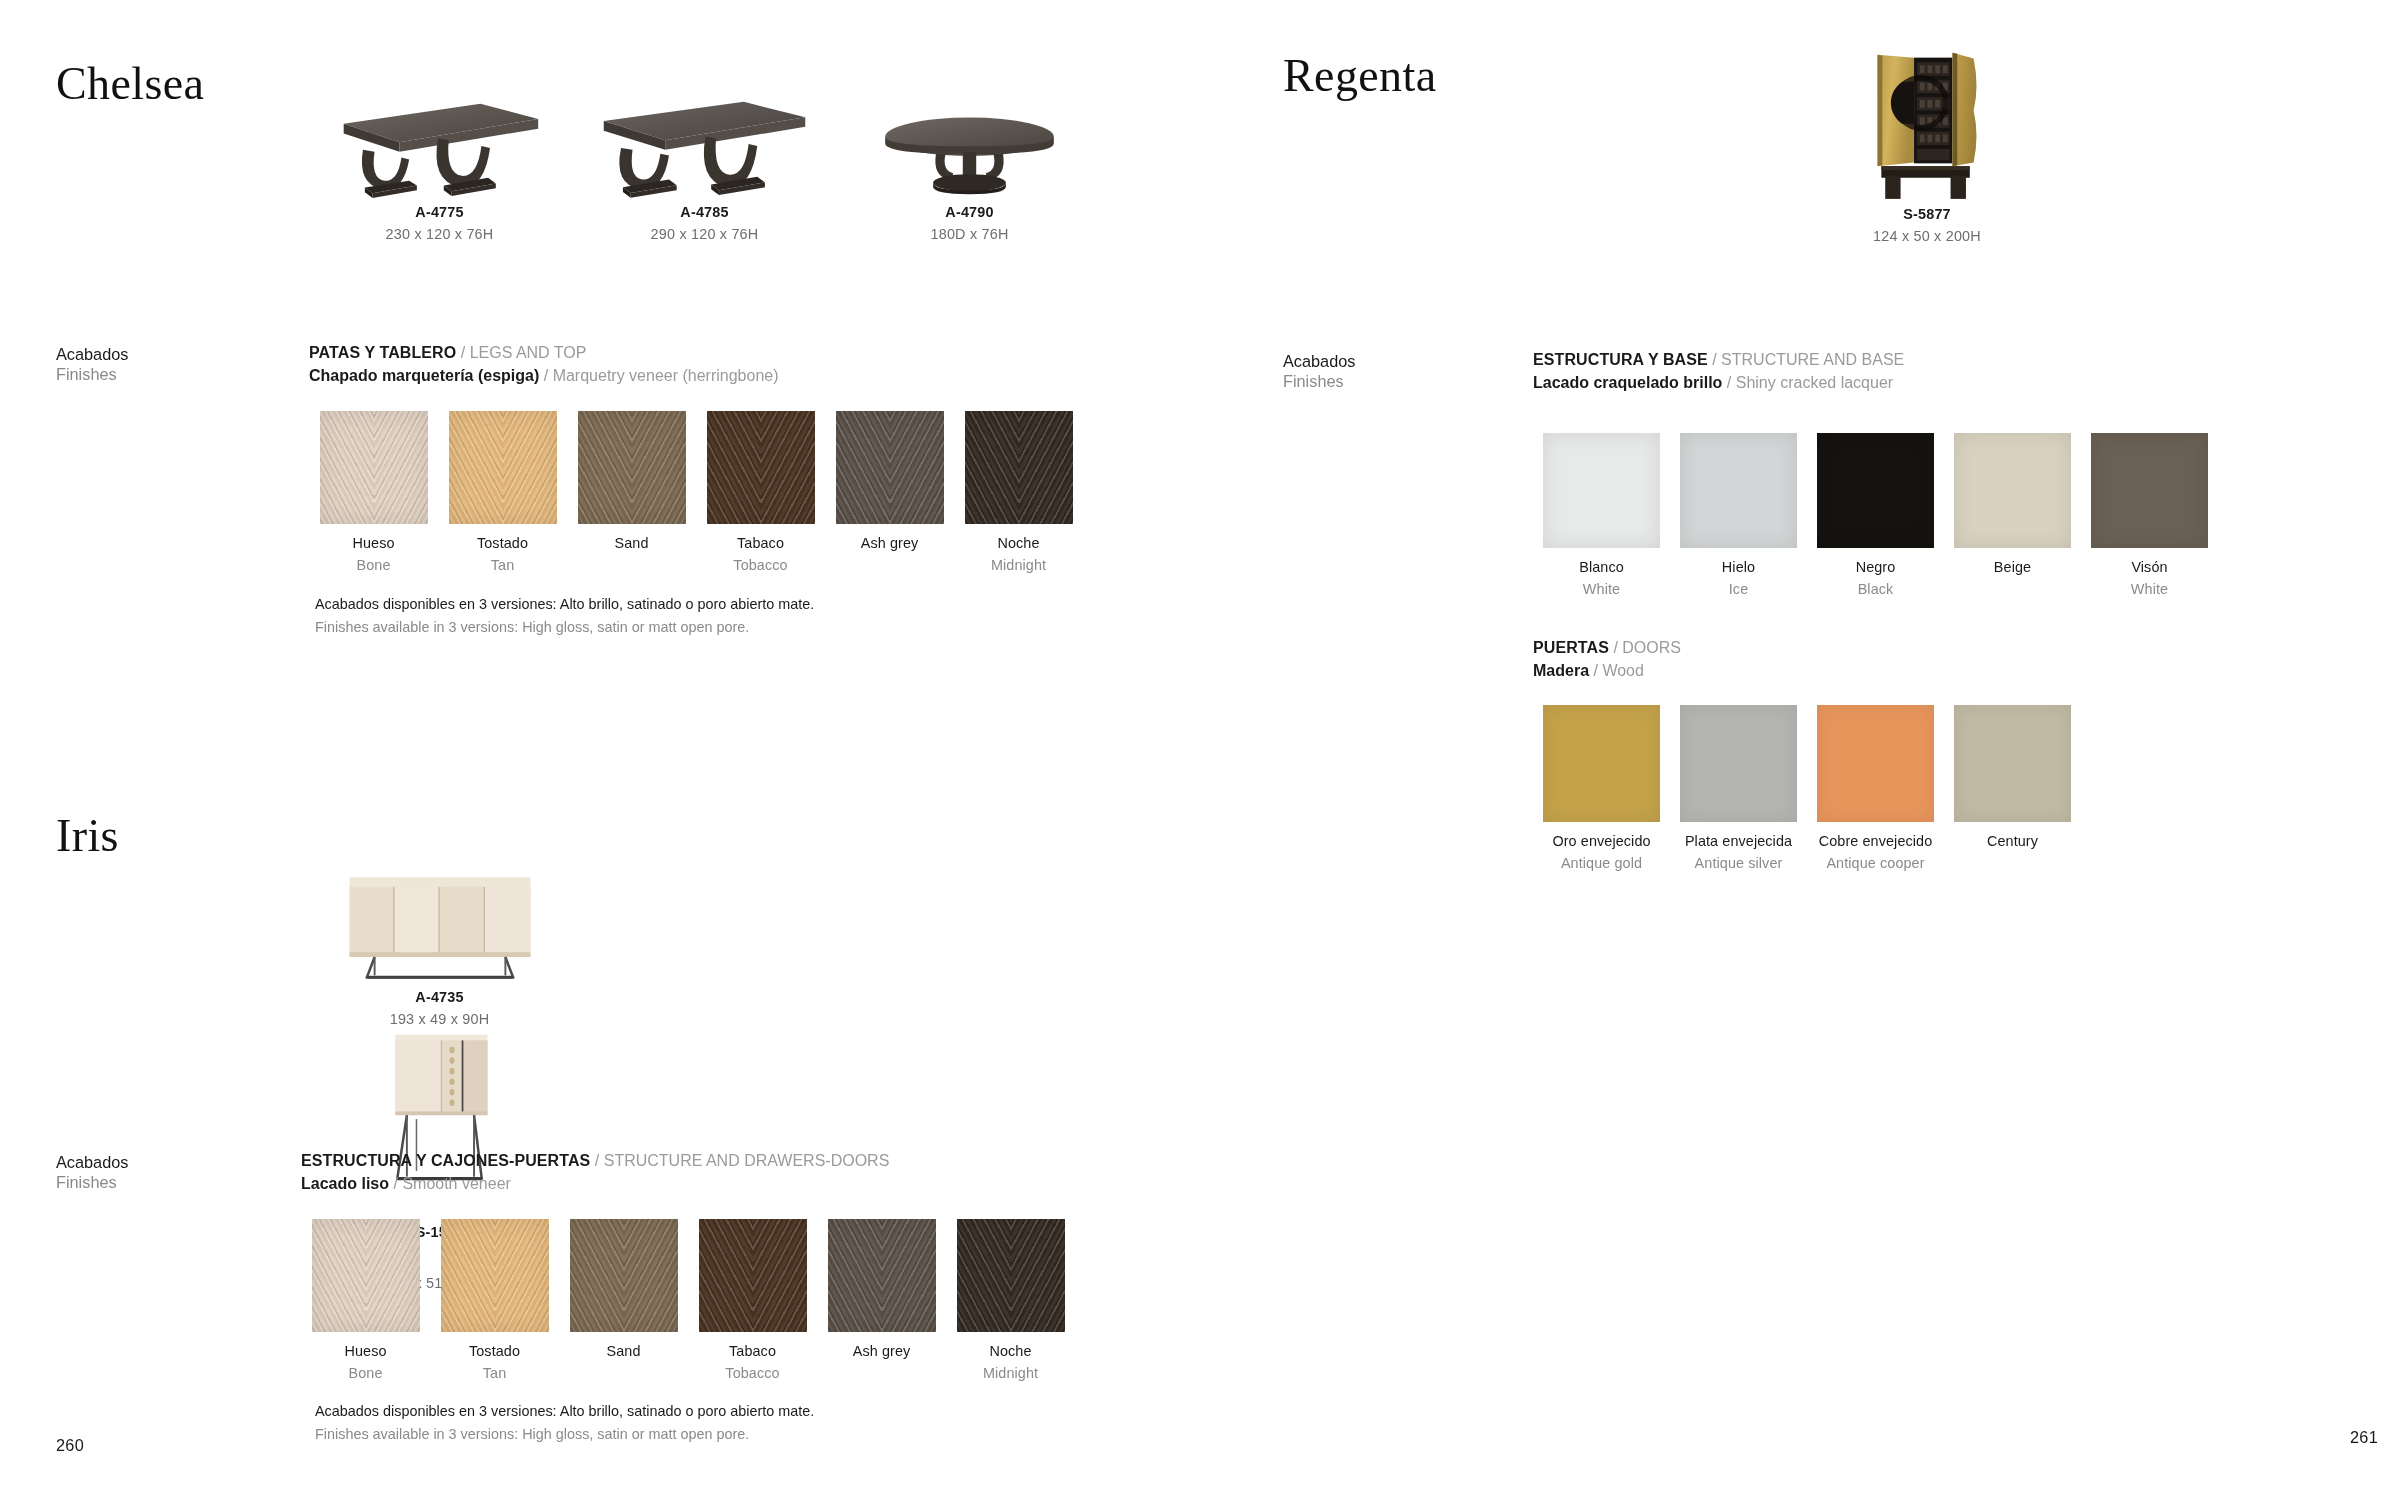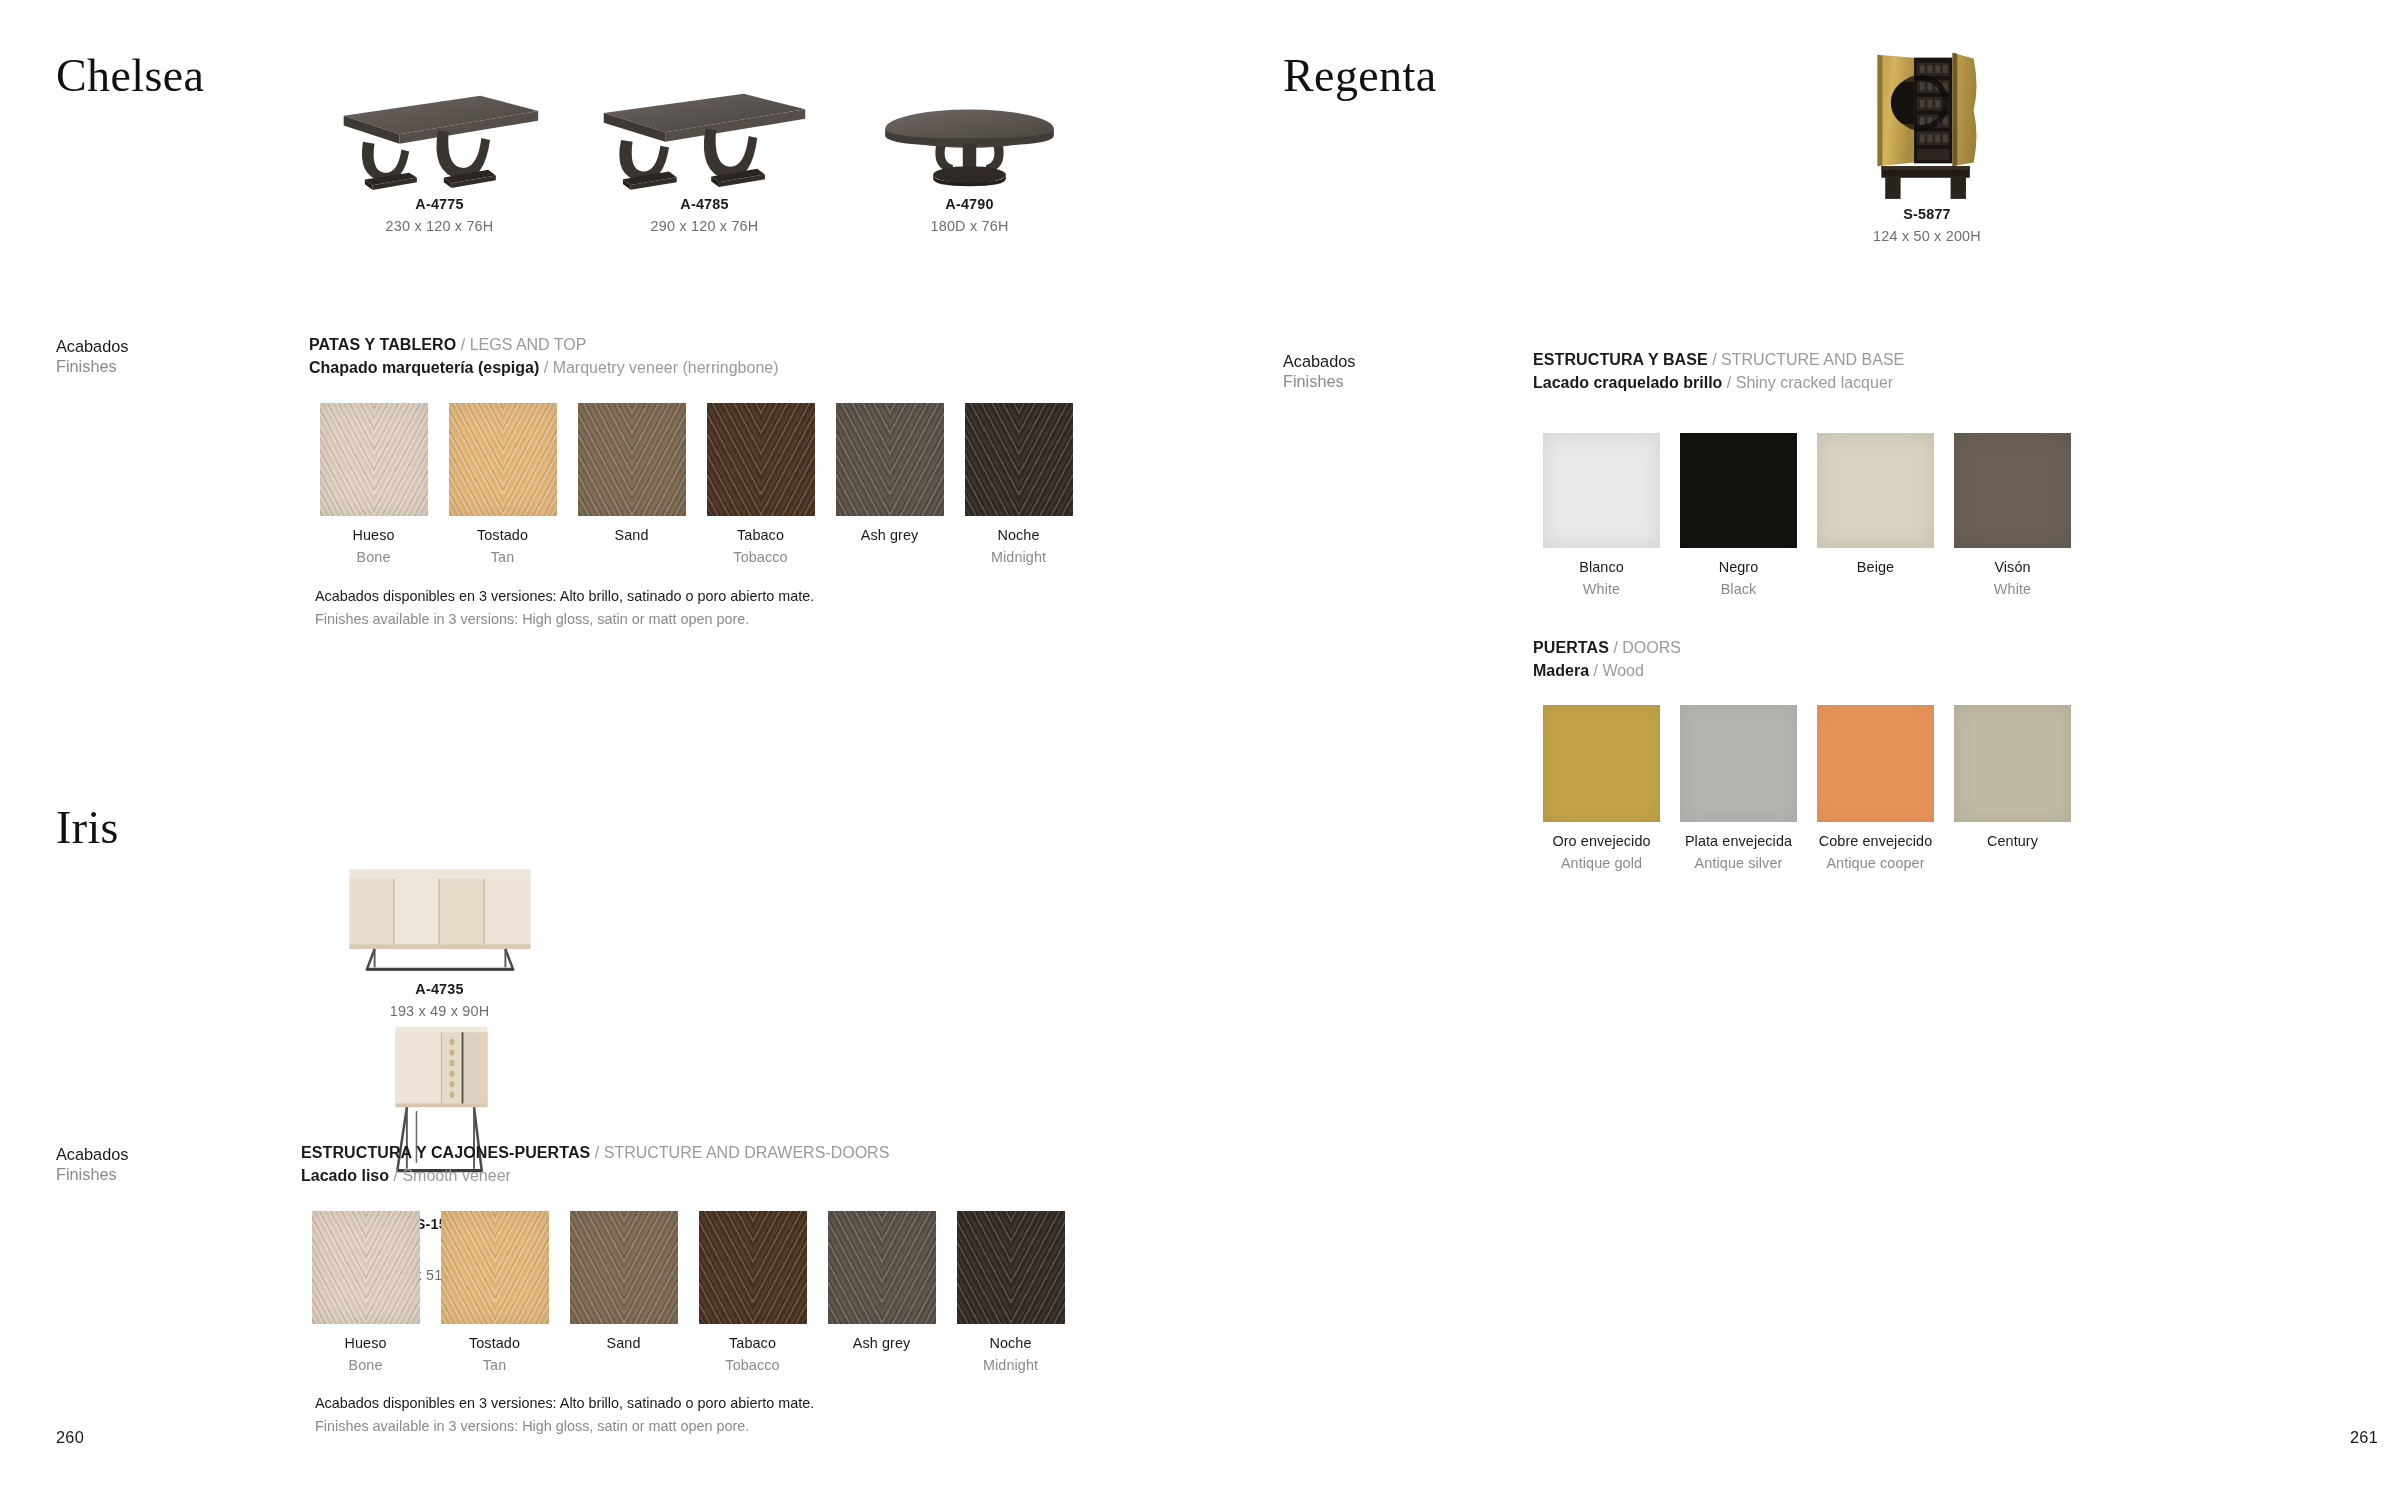--- a/index.html
+++ b/index.html
@@ -5,21 +5,21 @@
   * { box-sizing: border-box; margin: 0; padding: 0; }
   html, body {
     width: 2402px; height: 1508px;
     background: #ffffff;
     font-family: "Liberation Sans", sans-serif;
     overflow: hidden;
   }
   .page { position: relative; width: 2402px; height: 1508px; background: #fff; }
 
   
-  .spread-left  { position: absolute; left: 0;    top: 0; width: 1259px; height: 1320px; padding-left: 27px; }
+  .spread-left  { position: absolute; left: 0;    top: 8px; width: 1259px; height: 1320px; padding-left: 27px; }
   .spread-right { position: absolute; left: 1259px; top: 0; width: 1143px; height: 1508px; }
 
   
   .collection-title {
     font-family: "Liberation Serif", serif;
     font-size: 46px;
     font-weight: 400;
     color: #111;
     letter-spacing: 0.4px;
     line-height: 1;
@@ -469,20 +469,25 @@
         <span class="es">Lacado craquelado brillo</span><span class="sep"> / </span><span class="en">Shiny cracked lacquer</span>
       </div>
 
       <div class="swatch-grid" style="margin-top:40px;">
         <div class="swatch-cell" style="width:137px;">
           <div class="swatch tex-crackle" style="width:117px;height:115px;background:#e8e9e9;"></div>
           <div class="swatch-name">Blanco</div>
           <div class="swatch-sub">White</div>
         </div>
         <div class="swatch-cell" style="width:137px;">
+          <div class="swatch tex-crackle" style="width:117px;height:115px;background:#d3d6d6;"></div>
+          <div class="swatch-name">Hielo</div>
+          <div class="swatch-sub">Ice</div>
+        </div>
+        <div class="swatch-cell" style="width:137px;">
           <div class="swatch tex-crackle" style="width:117px;height:115px;background:#15130f;"></div>
           <div class="swatch-name">Negro</div>
           <div class="swatch-sub">Black</div>
         </div>
         <div class="swatch-cell" style="width:137px;">
           <div class="swatch tex-crackle" style="width:117px;height:115px;background:#d9d2c0;"></div>
           <div class="swatch-name">Beige</div>
           <div class="swatch-sub" style="visibility: hidden;"></div>
         </div>
         <div class="swatch-cell" style="width:137px;">

